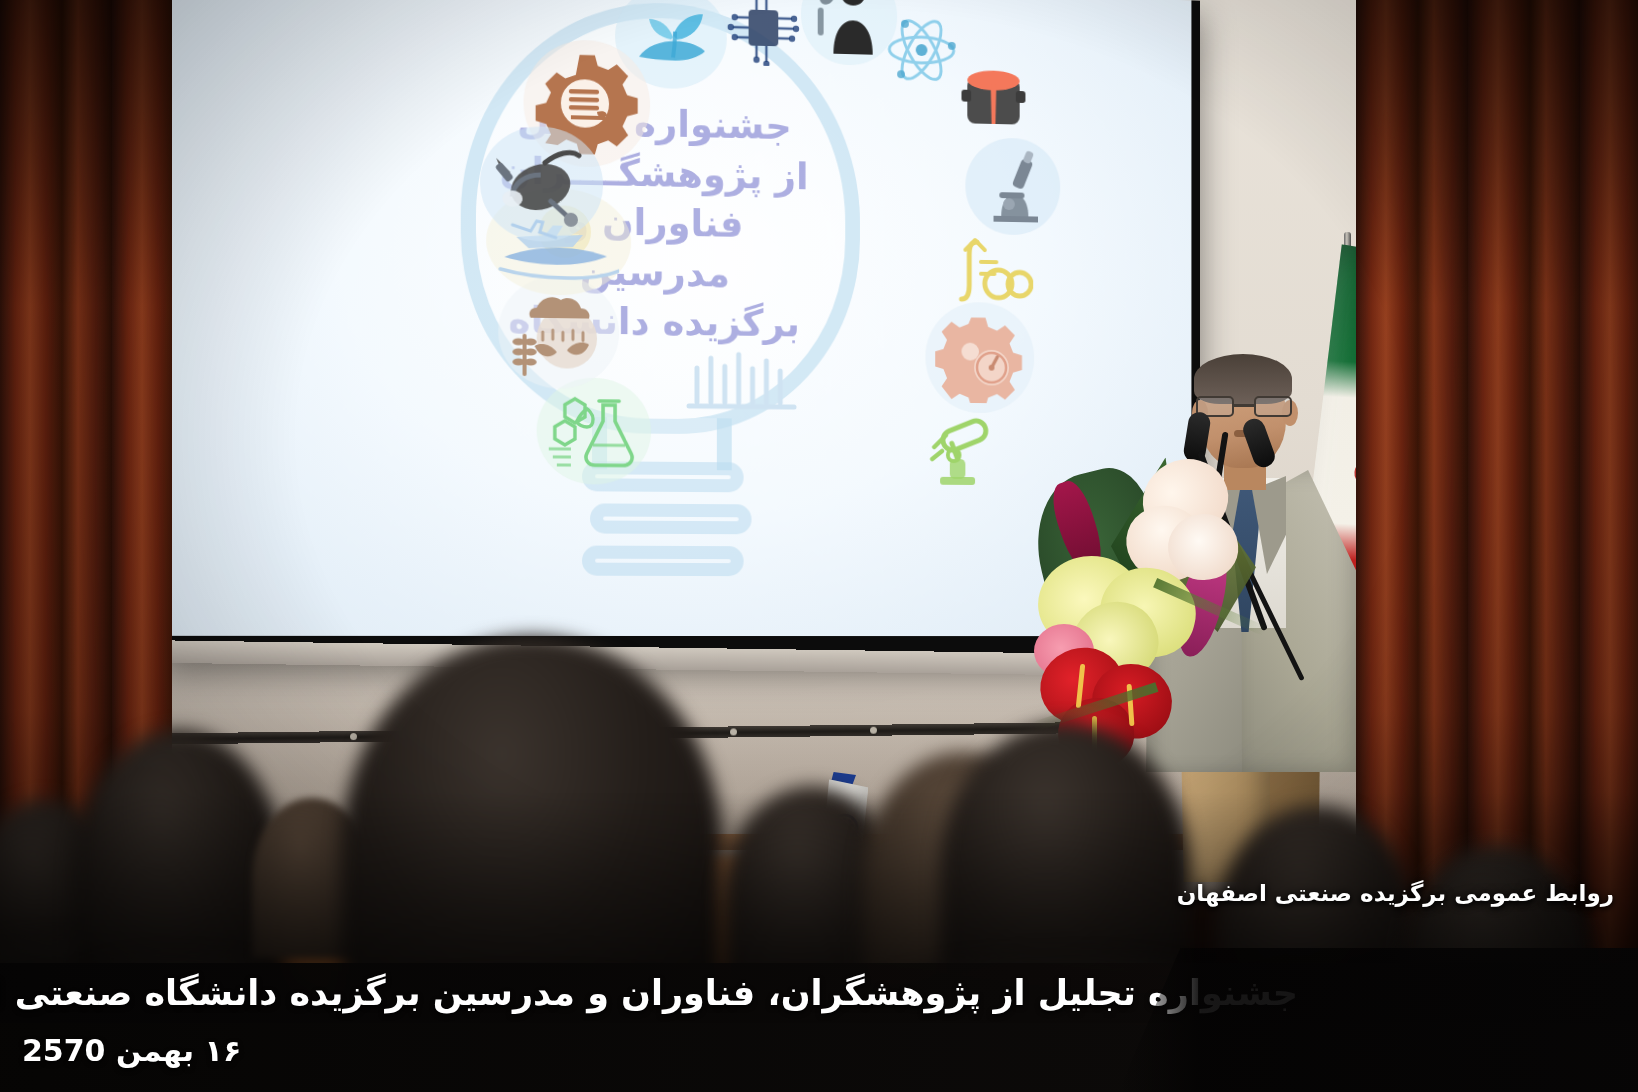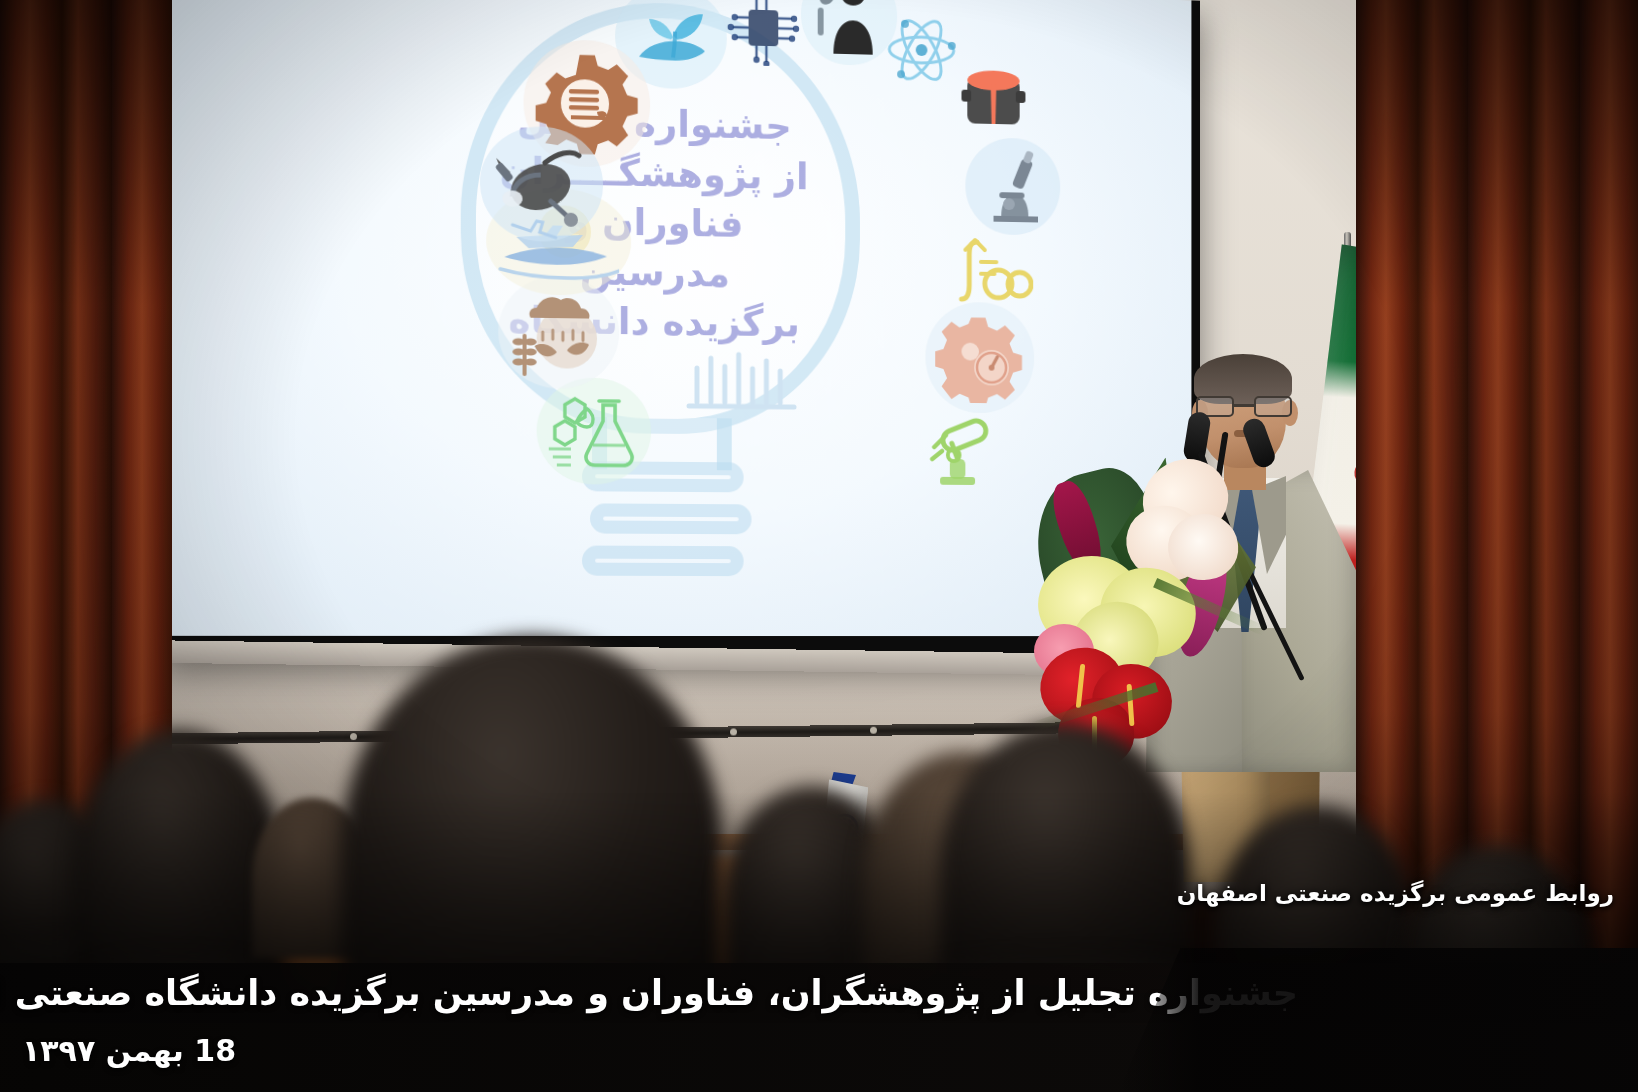--- a/index.html
+++ b/index.html
@@ -682,19 +682,19 @@
 
   <div class="vignette"></div>
   <div class="bottom-dark"></div>
 
   <div class="pr-line">روابط عمومی برگزیده صنعتی اصفهان</div>
 
   <div class="caption-bar"></div>
   <div class="caption-text">جشنواره تجلیل از پژوهشگران، فناوران و مدرسین برگزیده دانشگاه صنعتی اصفهان</div>
 
   <div class="date-strip"></div>
-  <div class="date-text">18 بهمن ۱۳۹۷</div>
+  <div class="date-text">۱۶ بهمن 2570</div>
 
   <div class="social-panel"></div>
 
 
 
 </div>
 
 </body></html>

